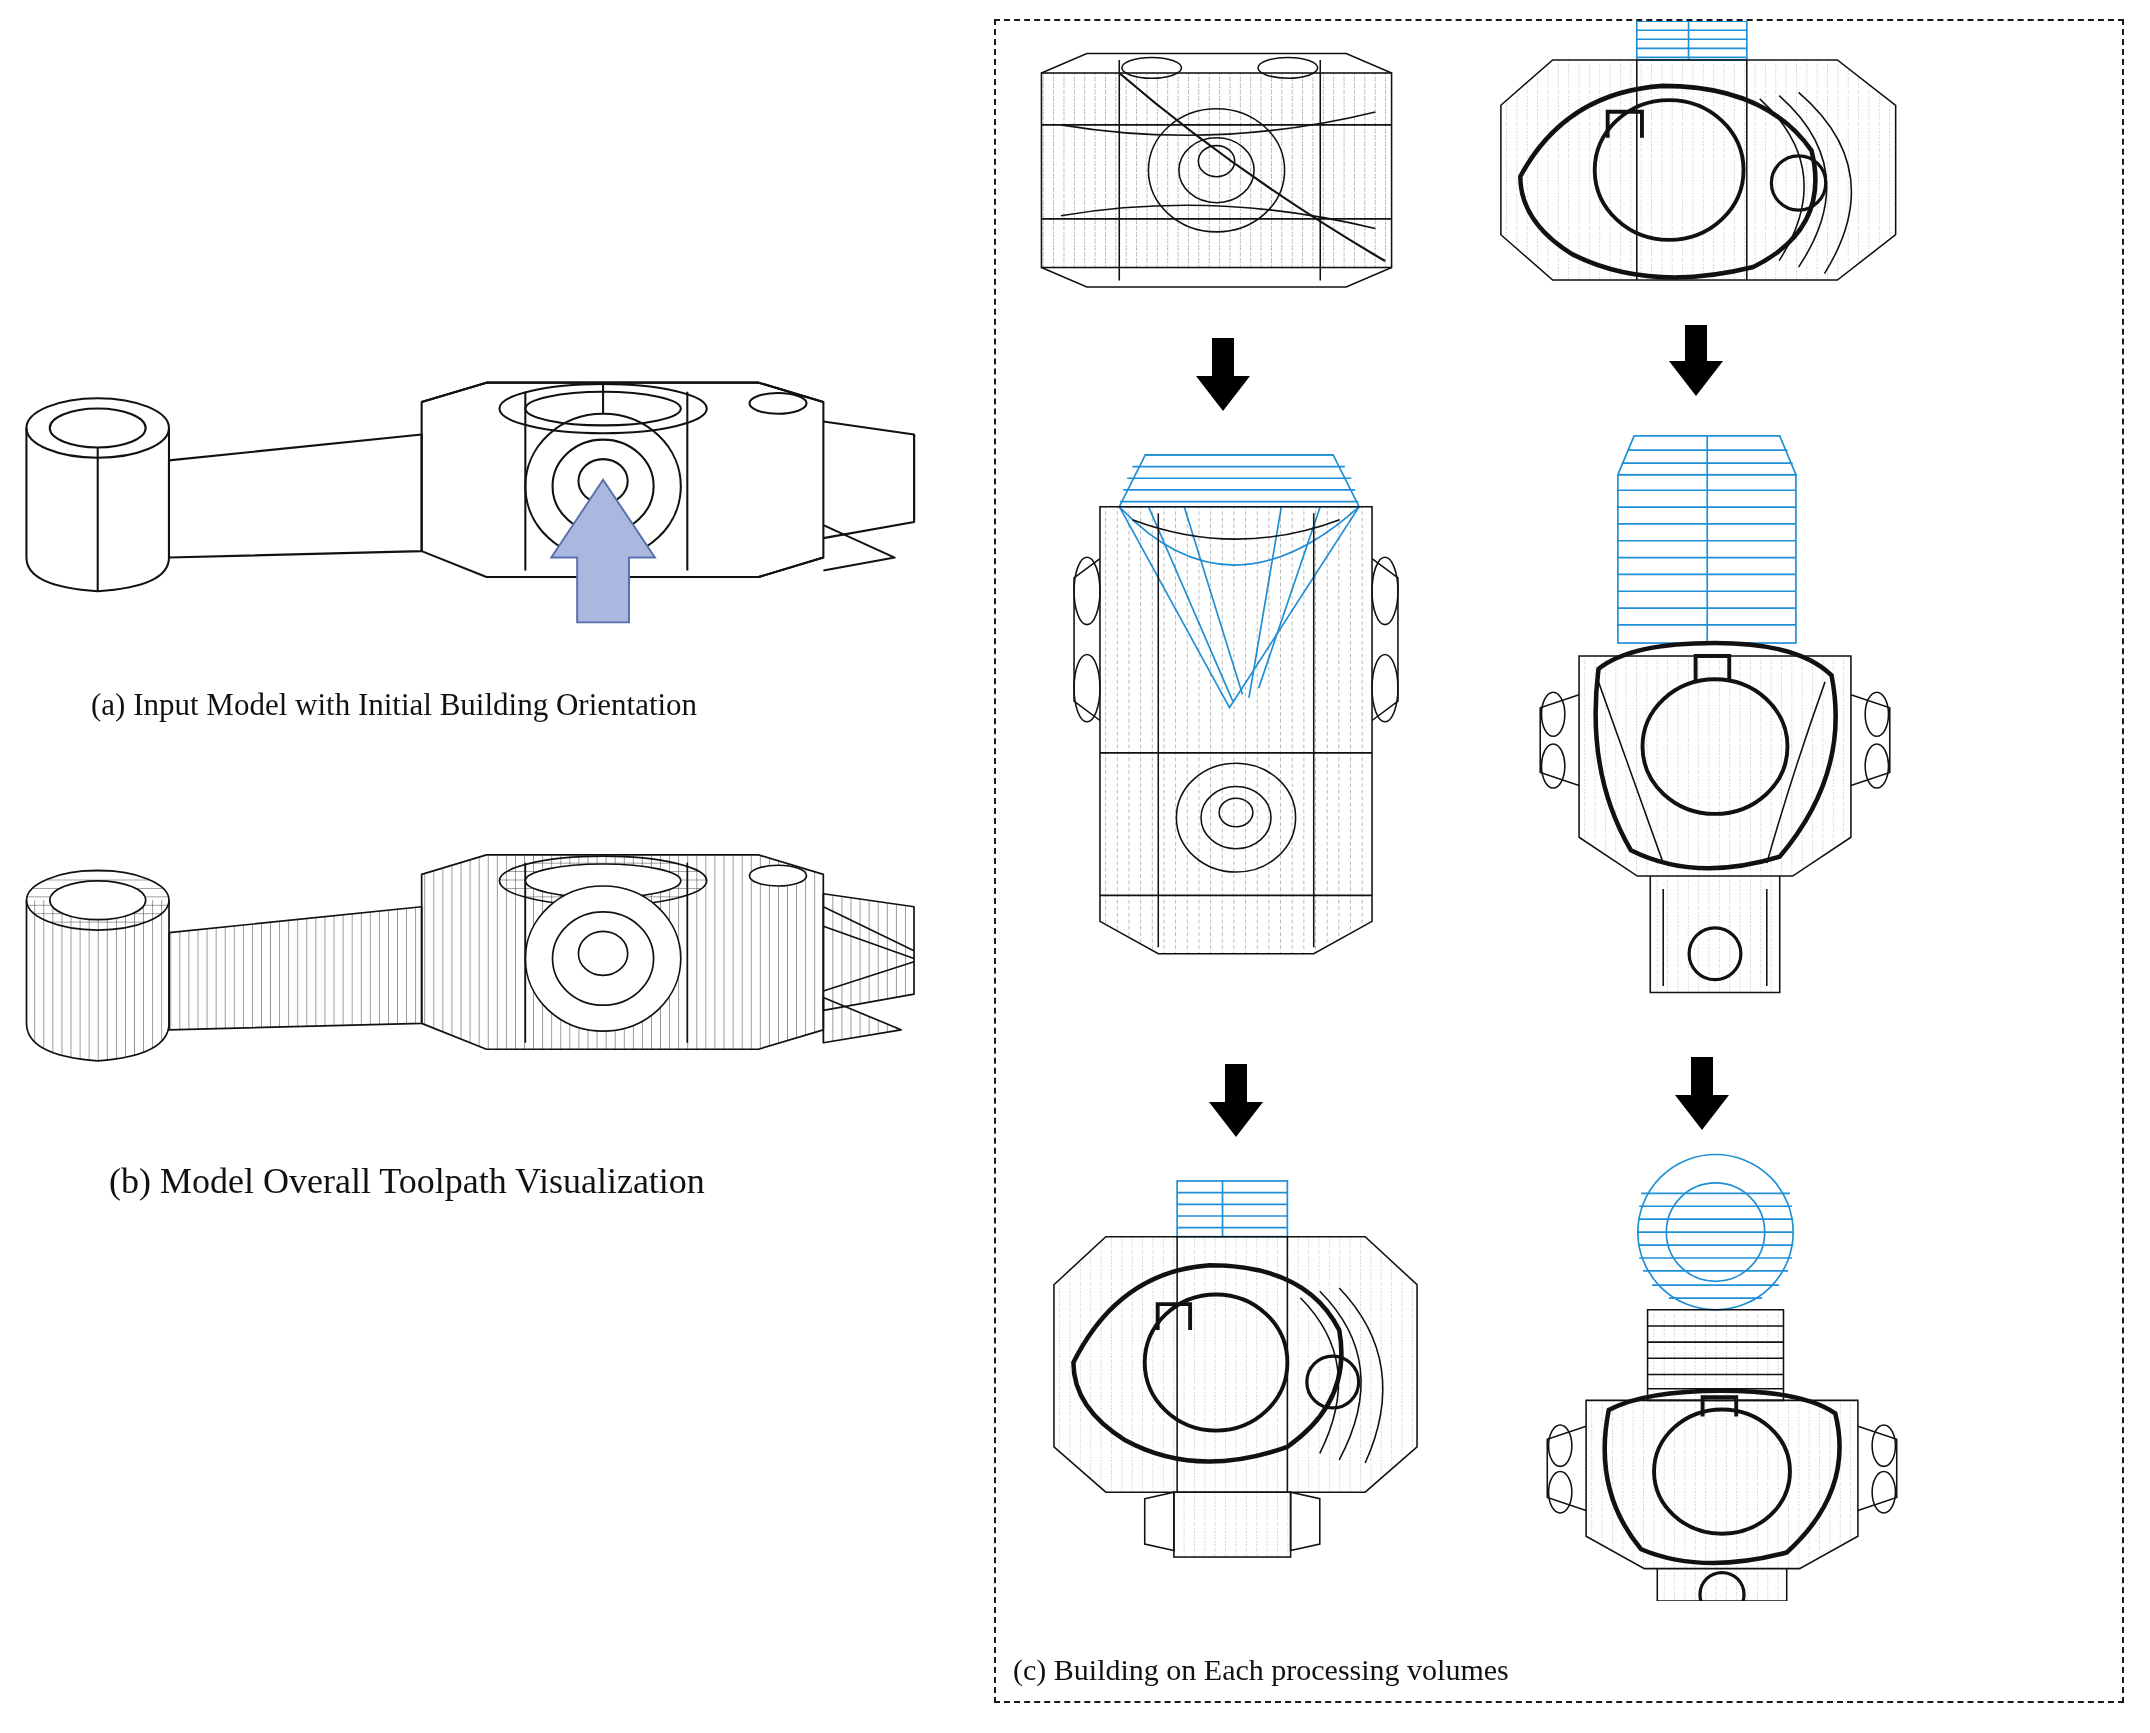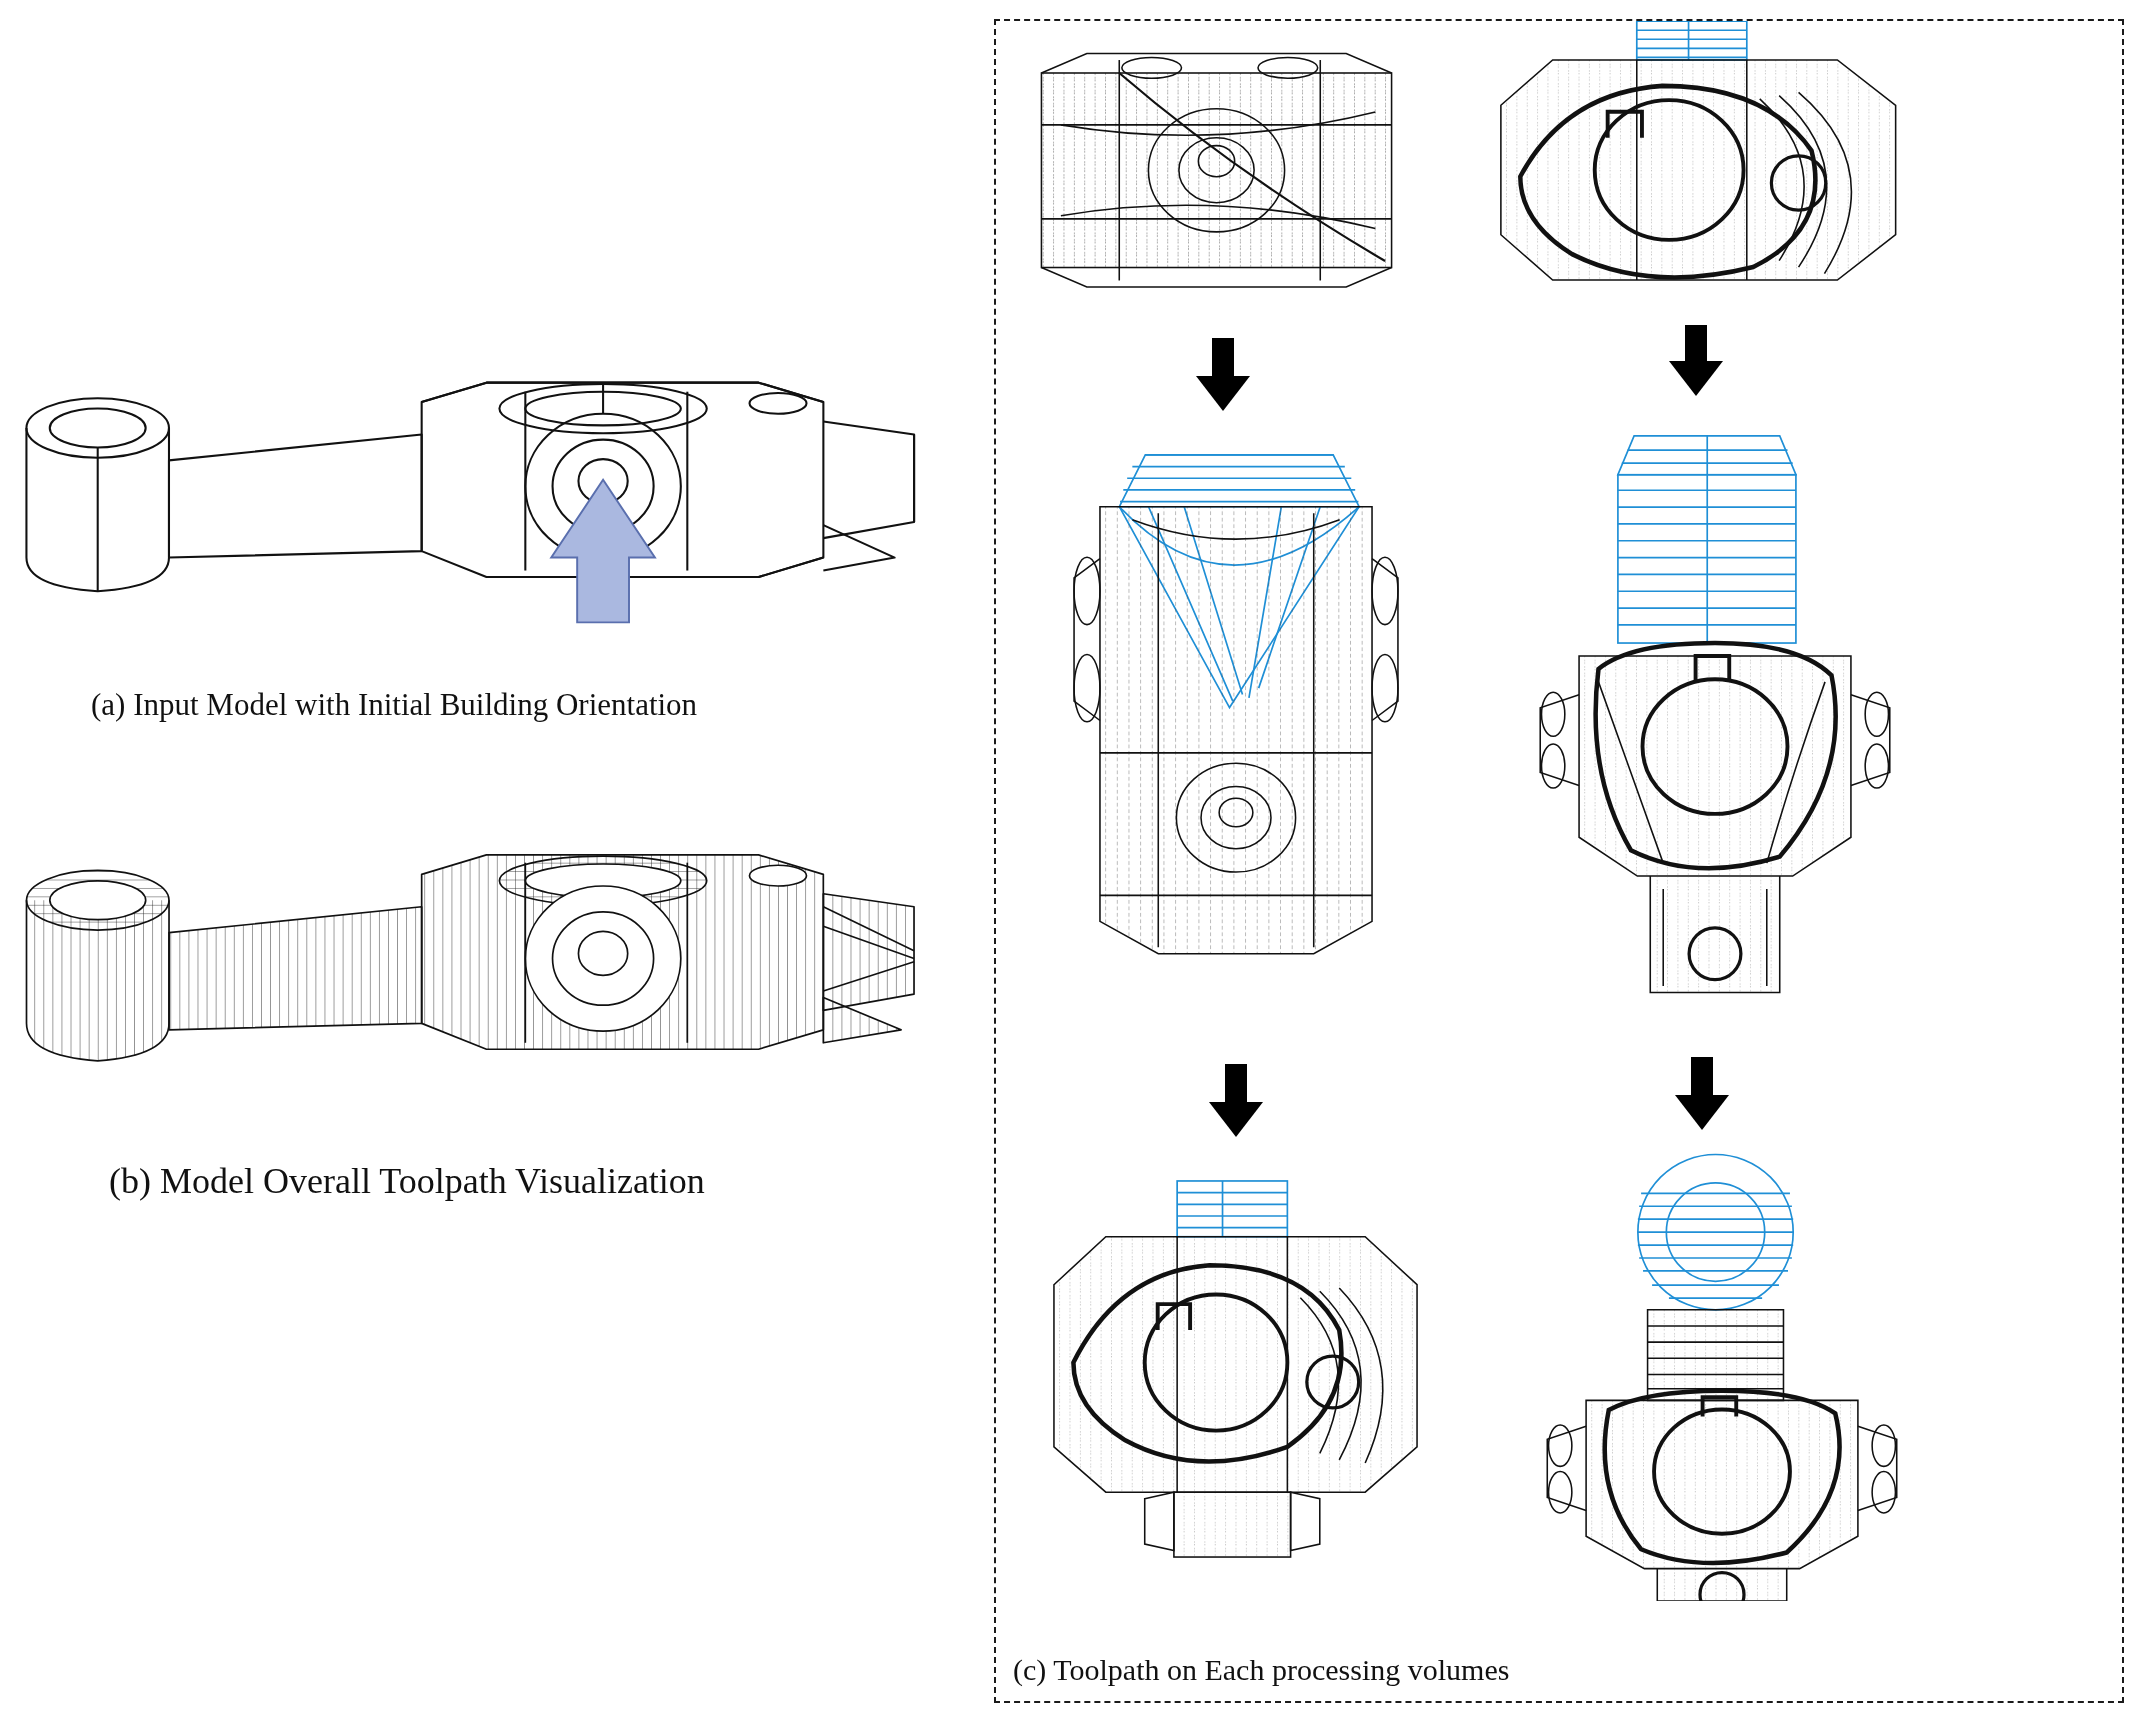--- a/index.html
+++ b/index.html
@@ -402,17 +402,17 @@
           <ellipse cx="80" cy="532" rx="18" ry="32"></ellipse>
           <ellipse cx="580" cy="460" rx="18" ry="32"></ellipse>
           <ellipse cx="580" cy="532" rx="18" ry="32"></ellipse>
 
           <path d="M230 650 L230 700 L430 700 L430 650" fill="url(#rv3)"></path>
           <circle cx="330" cy="690" r="34" stroke-width="5"></circle>
         </g>
       </svg>
     </div>
 
-    <div class="cap-c">(c) Toolpath on Each processing volumes</div>
+    <div class="cap-c">(c) Building on Each processing volumes</div>
   </div>
 
 </div>
 
 
 </body></html>

